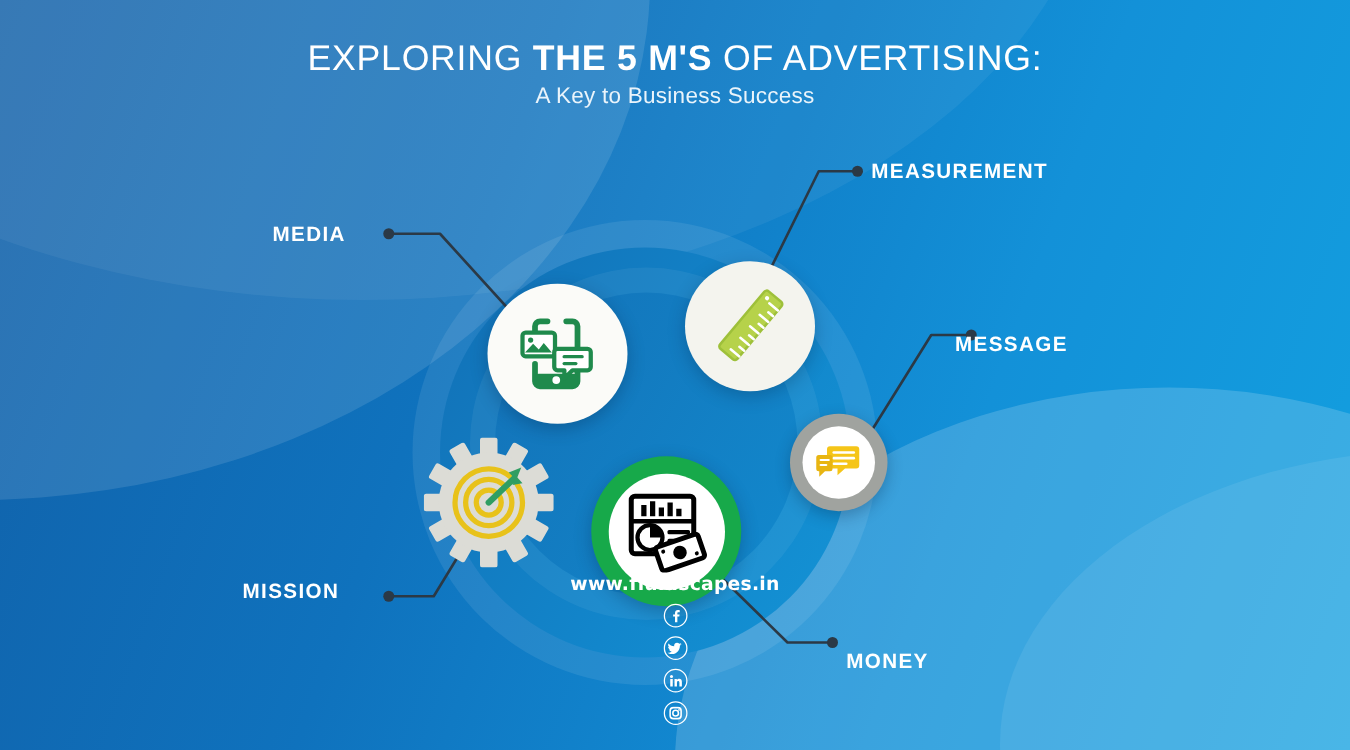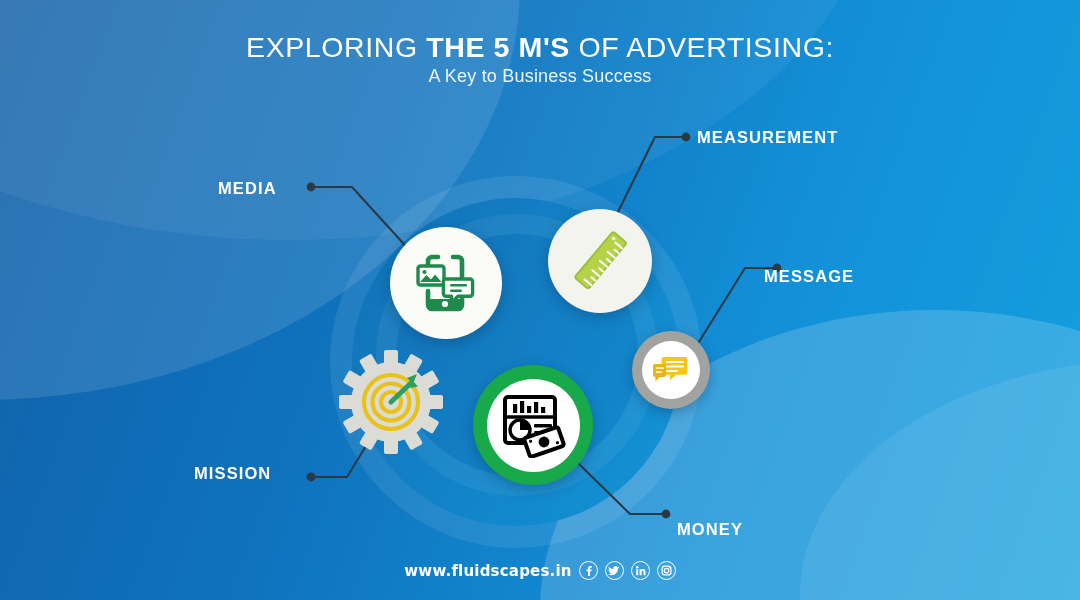--- a/index.html
+++ b/index.html
@@ -94,21 +94,21 @@
   #bubble-money .inner{
     width:93px;height:93px;border-radius:50%;background:#ffffff;
     display:flex;align-items:center;justify-content:center;
   }
   #bubble-mission{
     left:339px;top:350px;width:104px;height:104px;background:transparent;
   }
   
   #footer{
     position:absolute;left:0;right:0;bottom:20px;text-align:center;z-index:9;
-    display:flex;align-items:center;justify-content:center;gap:7px;
+    display:flex;align-items:center;justify-content:center;gap:7px;flex-direction:column;
   }
   #footer-url{
     color:#ffffff;font-size:15px;font-weight:700;letter-spacing:.2px;
     font-family:"DejaVu Sans",sans-serif;
   }
   .social{
     width:19px;height:19px;border-radius:50%;border:1.6px solid #ffffff;
     display:inline-flex;align-items:center;justify-content:center;
     color:#ffffff;
   }

